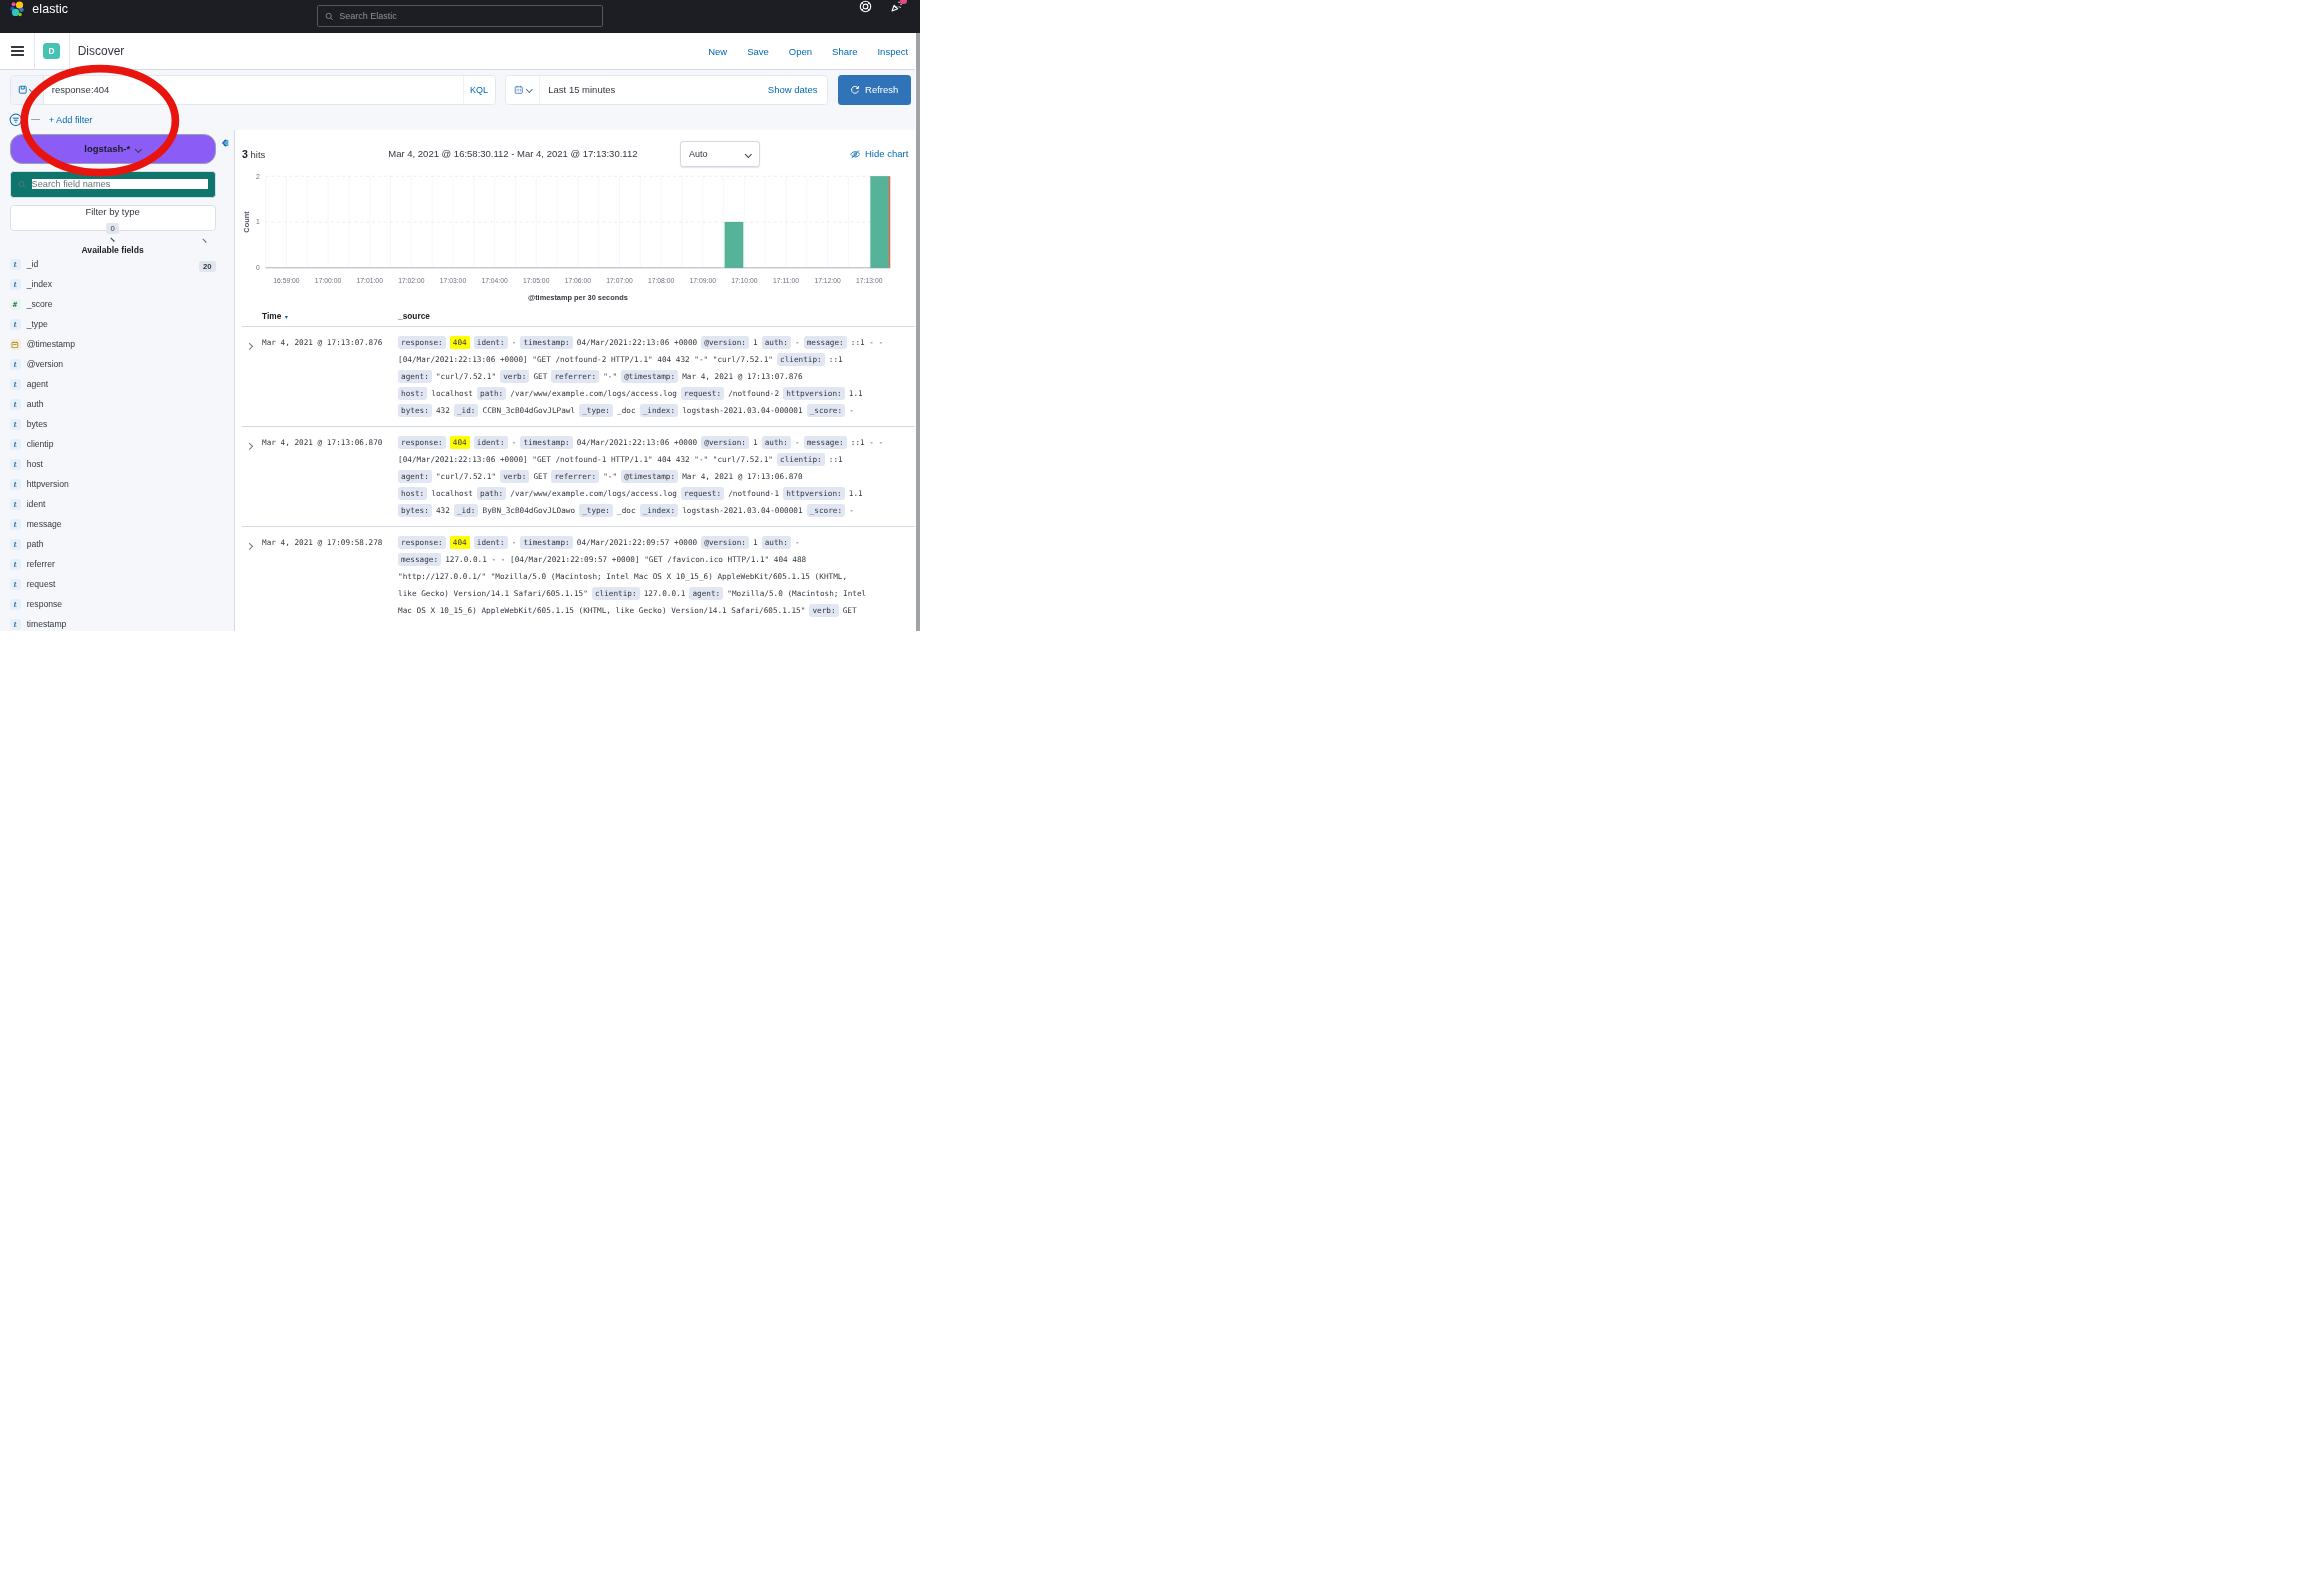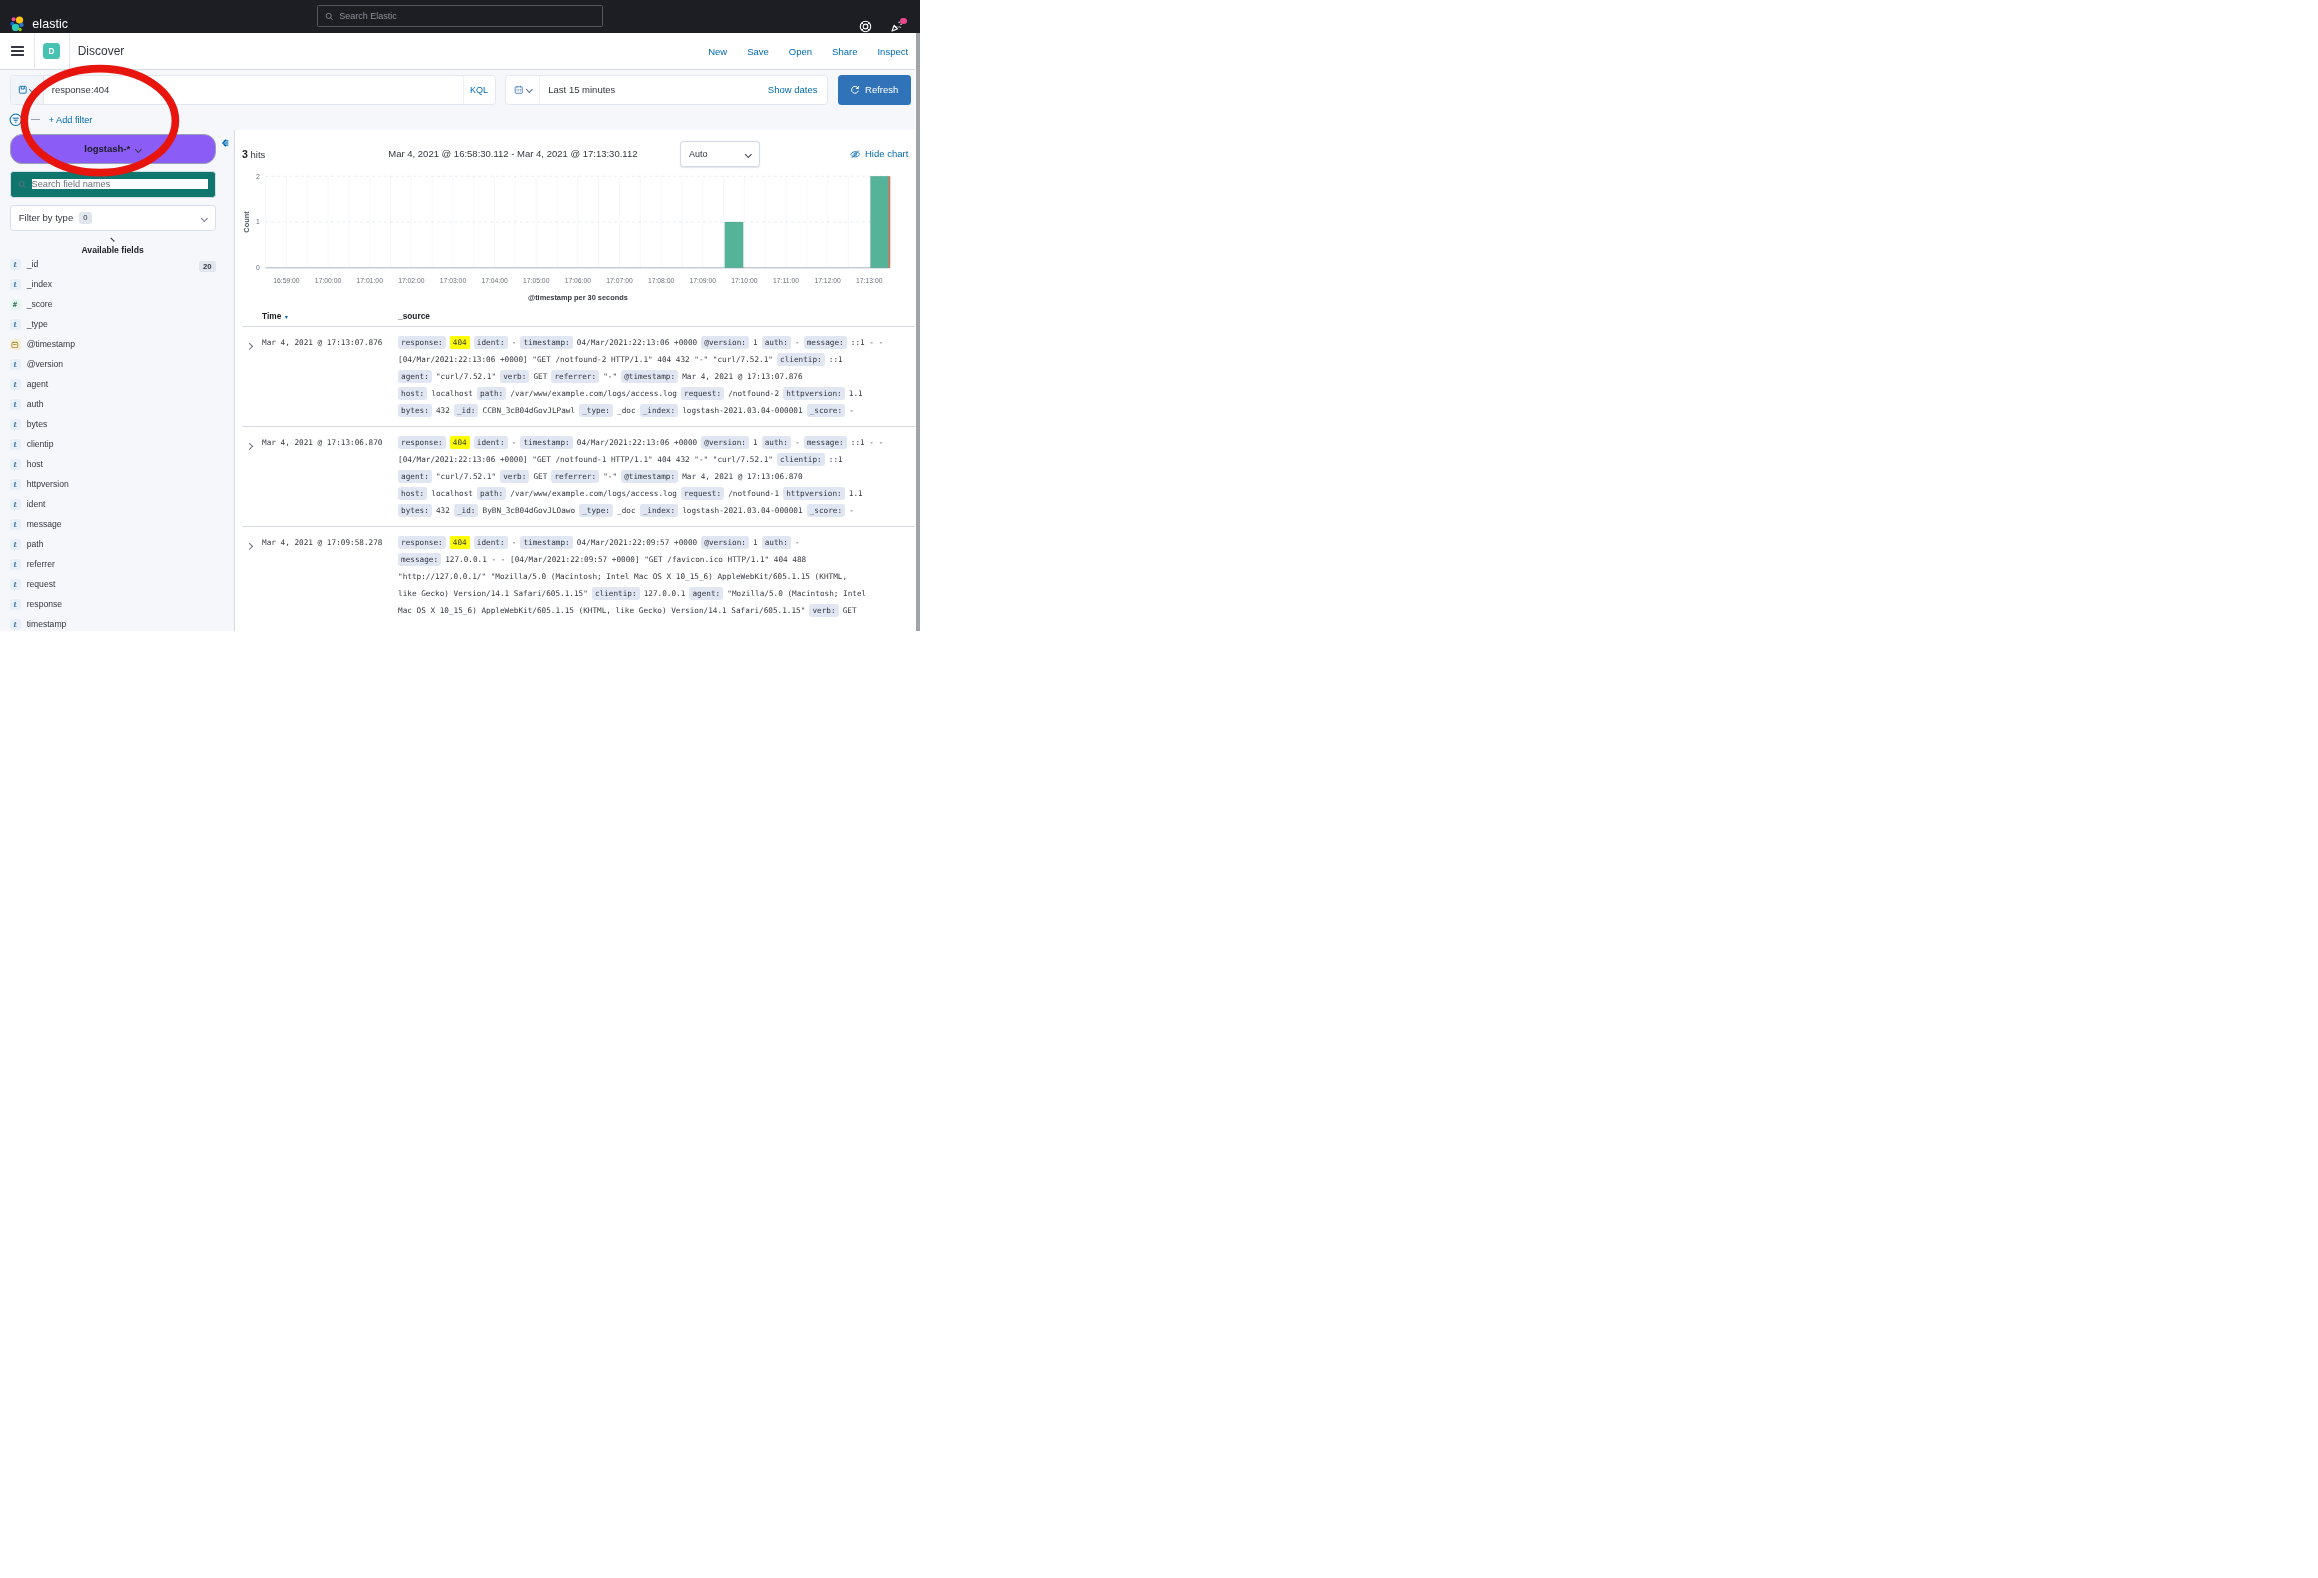--- a/index.html
+++ b/index.html
@@ -3,21 +3,21 @@
 <meta charset="utf-8">
 <style>
   * { margin:0; padding:0; box-sizing:border-box; }
   html,body { background:#fff; }
   body {
     width:920px; height:631px; overflow:hidden; position:relative;
     font-family:"Liberation Sans", sans-serif; color:#343741;
     display:flex; flex-direction:column;
   }
   
-  .topbar { height:33px; background:#1d1e24; display:flex; align-items:flex-end; position:relative; flex:none; }
+  .topbar { height:33px; background:#1d1e24; display:flex; align-items:flex-start; position:relative; flex:none; }
   .brand { display:flex; align-items:center; gap:6px; padding-left:8.3px; }
   .brand-name { color:#fff; font-size:12.4px; letter-spacing:0.1px; }
   .tb-search { position:absolute; left:50%; transform:translateX(-50%); top:5.3px;
     width:286px; height:22px; background:#1d1e24; border:0.6px solid #53565f; border-radius:1.8px;
     display:flex; align-items:center; gap:5.3px; padding:0 7px; }
   .tb-search input { background:transparent; border:0; outline:none; color:#e7e9ee; font-size:9px; width:100%; font-family:"Liberation Sans",sans-serif; }
   .tb-search input::placeholder { color:#8d9199; }
   .tb-icons { margin-left:auto; display:flex; gap:18px; padding-right:16.6px; align-items:center; }
   .tb-icon { position:relative; width:13px; height:13px; display:flex; align-items:center; justify-content:center; }
   .notif-dot { position:absolute; top:-2.4px; right:-3.5px; width:6.5px; height:6.5px; border-radius:50%; background:#e8488b; }
@@ -50,21 +50,21 @@
   .add-filter { color:#006bb4; font-size:9.2px; cursor:pointer; }
   
   .content { flex:1; display:flex; background:#f5f7fa; min-height:0; }
   .sidebar { width:234px; flex:none; padding:3.5px 18.3px 0 9.5px; position:relative; }
   .collapse-btn { position:absolute; right:3.5px; top:7px; cursor:pointer; }
   .index-select { height:30px; background:#8b5cf6; border:0.6px solid #98a2b3; border-radius:12px; display:flex; align-items:center; justify-content:center; gap:6px; cursor:pointer; }
   .index-select .nm { font-weight:bold; font-size:9.5px; color:#1a1c21; }
   .side-search { margin-top:7px; height:27px; background:#0f766e; border:0.6px solid #d9dfea; border-radius:3.5px; display:flex; align-items:center; gap:5.3px; padding:0 7px;justify-content:flex-end; }
   .side-search input { border:0; outline:none; font-size:9.2px; color:#343741; width:100%; font-family:"Liberation Sans",sans-serif; }
   .side-search input::placeholder { color:#69707d; }
-  .type-filter { margin-top:7px; height:26px; background:#fff; border:0.6px solid #d9dfea; border-radius:3.5px; display:flex; align-items:center; gap:6px; padding:0 8.3px; cursor:pointer; }
+  .type-filter { margin-top:7px; height:26px; background:#fff; border:0.6px solid #d9dfea; border-radius:3.5px; display:flex; align-items:center; gap:6px; padding:0 8.3px; cursor:pointer;flex-direction:column; }
   .type-filter .lbl { font-size:9.5px; }
   .cnt-badge { background:#e0e5ee; border-radius:2.4px; font-size:7.7px; padding:1.2px 4.1px; color:#343741; }
   .type-filter .chev { margin-left:auto; }
   .avail-hdr { margin-top:8.3px; display:flex; align-items:center; gap:5.3px; height:14px;flex-direction:column; }
   .avail-hdr .ttl { font-weight:bold; font-size:8.6px; color:#1a1c21; }
   .avail-hdr .cnt-badge { margin-left:auto; font-weight:bold; }
   .field-list { list-style:none; margin-top:1.2px; }
   .field-list li { height:20px; display:flex; align-items:center; gap:6px; cursor:pointer; border-radius:2.4px; }
   .fbadge { width:11.2px; height:11.2px; border-radius:2.4px; display:flex; align-items:center; justify-content:center; flex:none; font-size:7.4px; }
   .fbadge.text { background:#e7f0f9; color:#4379ad; font-family:"DejaVu Serif",serif; font-style:italic; font-weight:bold; }

